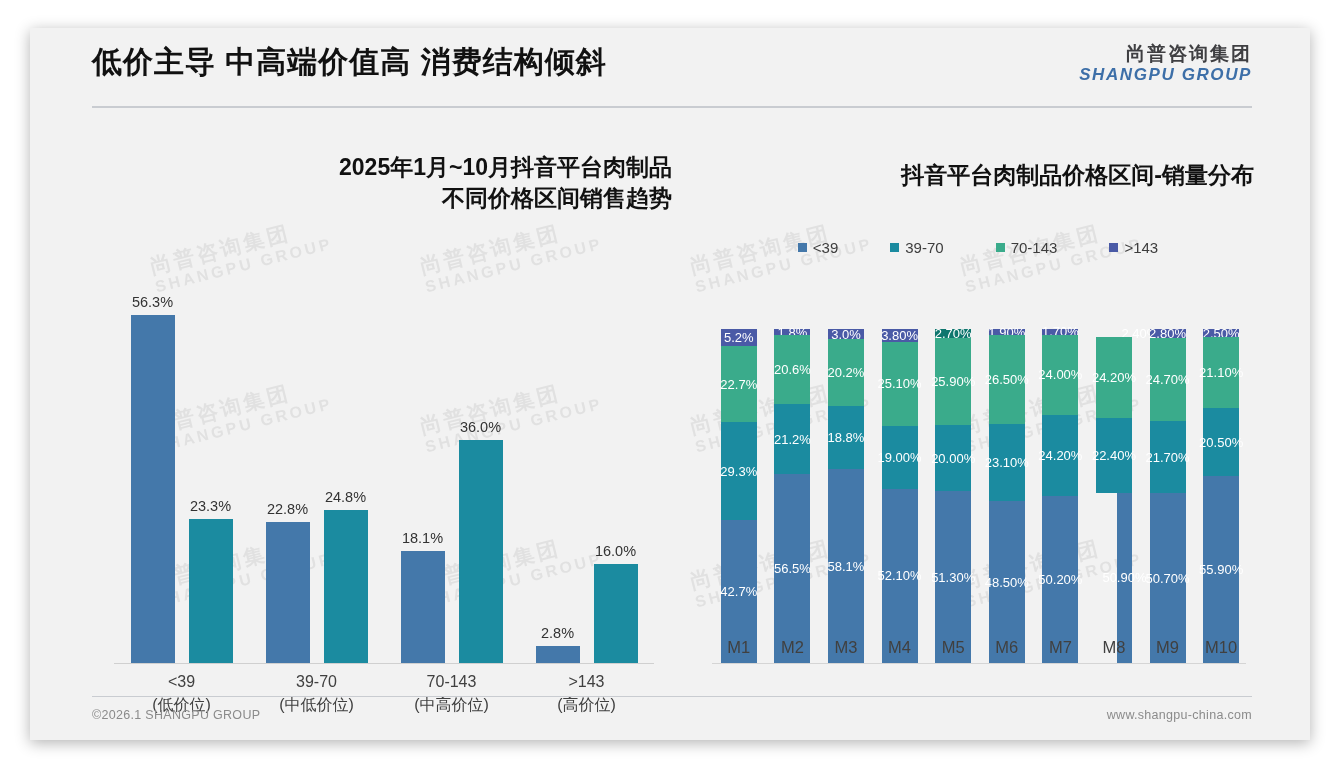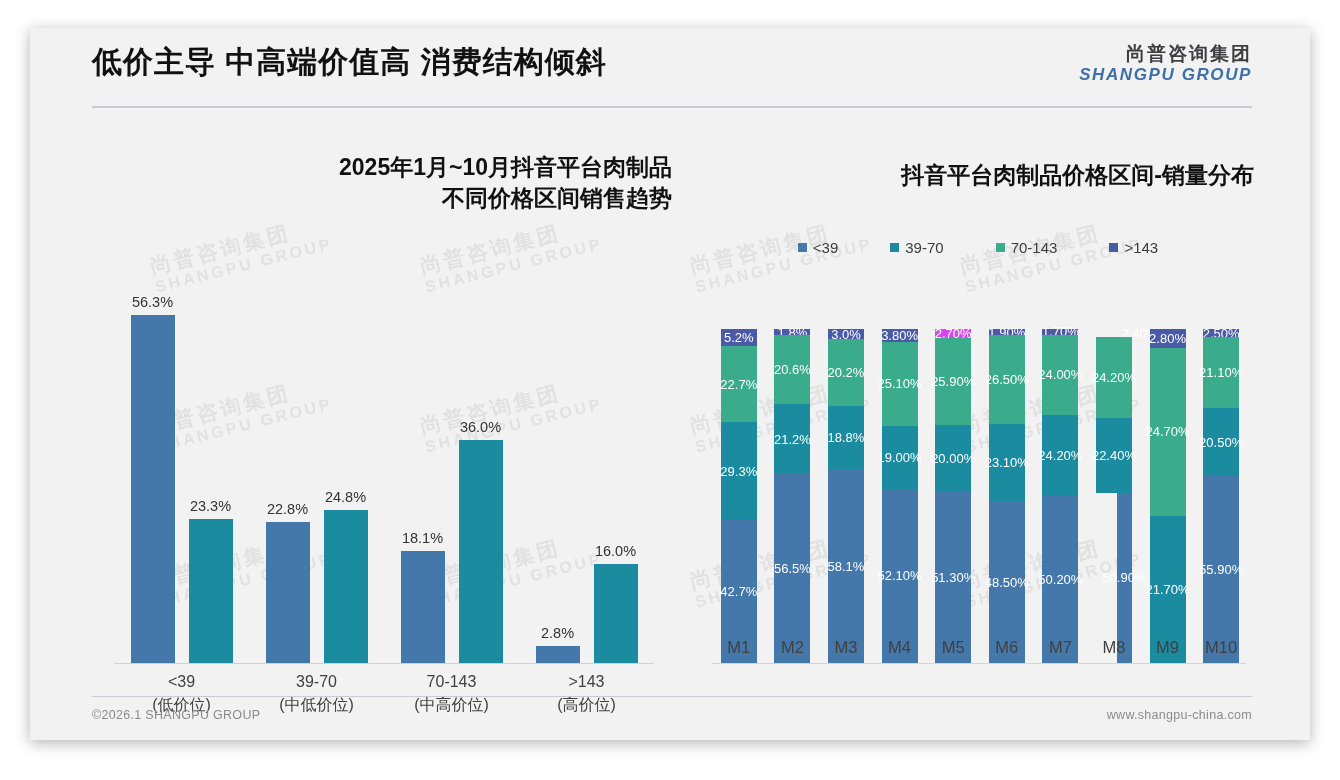--- a/index.html
+++ b/index.html
@@ -300,21 +300,21 @@
                 <div class="seg" style="flex: 19 0 0px; background: rgb(27, 139, 160);">
                   <span>19.00%</span>
                 </div>
                 <div class="seg" style="flex: 52.1 0 0px; background: rgb(68, 120, 170);">
                   <span>52.10%</span>
                 </div>
               </div>
             </div>
             <div class="stack-col">
               <div class="stack">
-                <div class="seg" style="flex: 2.7 0 0px; background: #d946ef;">
+                <div class="seg" style="flex: 2.7 0 0px; background: #0f766e;">
                   <span>2.70%</span>
                 </div>
                 <div class="seg" style="flex: 25.9 0 0px; background: rgb(58, 171, 139);">
                   <span>25.90%</span>
                 </div>
                 <div class="seg" style="flex: 20 0 0px; background: rgb(27, 139, 160);">
                   <span>20.00%</span>
                 </div>
                 <div class="seg" style="flex: 51.3 0 0px; background: rgb(68, 120, 170);">
                   <span>51.30%</span>
@@ -372,20 +372,23 @@
             <div class="stack-col">
               <div class="stack">
                 <div class="seg" style="flex: 2.8 0 0px; background: rgb(74, 90, 166);">
                   <span>2.80%</span>
                 </div>
                 <div class="seg" style="flex: 24.7 0 0px; background: rgb(58, 171, 139);">
                   <span>24.70%</span>
                 </div>
                 <div class="seg" style="flex: 21.7 0 0px; background: rgb(27, 139, 160);">
                   <span>21.70%</span>
+                </div>
+                <div class="seg" style="flex: 50.7 0 0px; background: rgb(68, 120, 170);">
+                  <span>50.70%</span>
                 </div>
               </div>
             </div>
             <div class="stack-col">
               <div class="stack">
                 <div class="seg" style="flex: 2.5 0 0px; background: rgb(74, 90, 166);">
                   <span>2.50%</span>
                 </div>
                 <div class="seg" style="flex: 21.1 0 0px; background: rgb(58, 171, 139);">
                   <span>21.10%</span>

